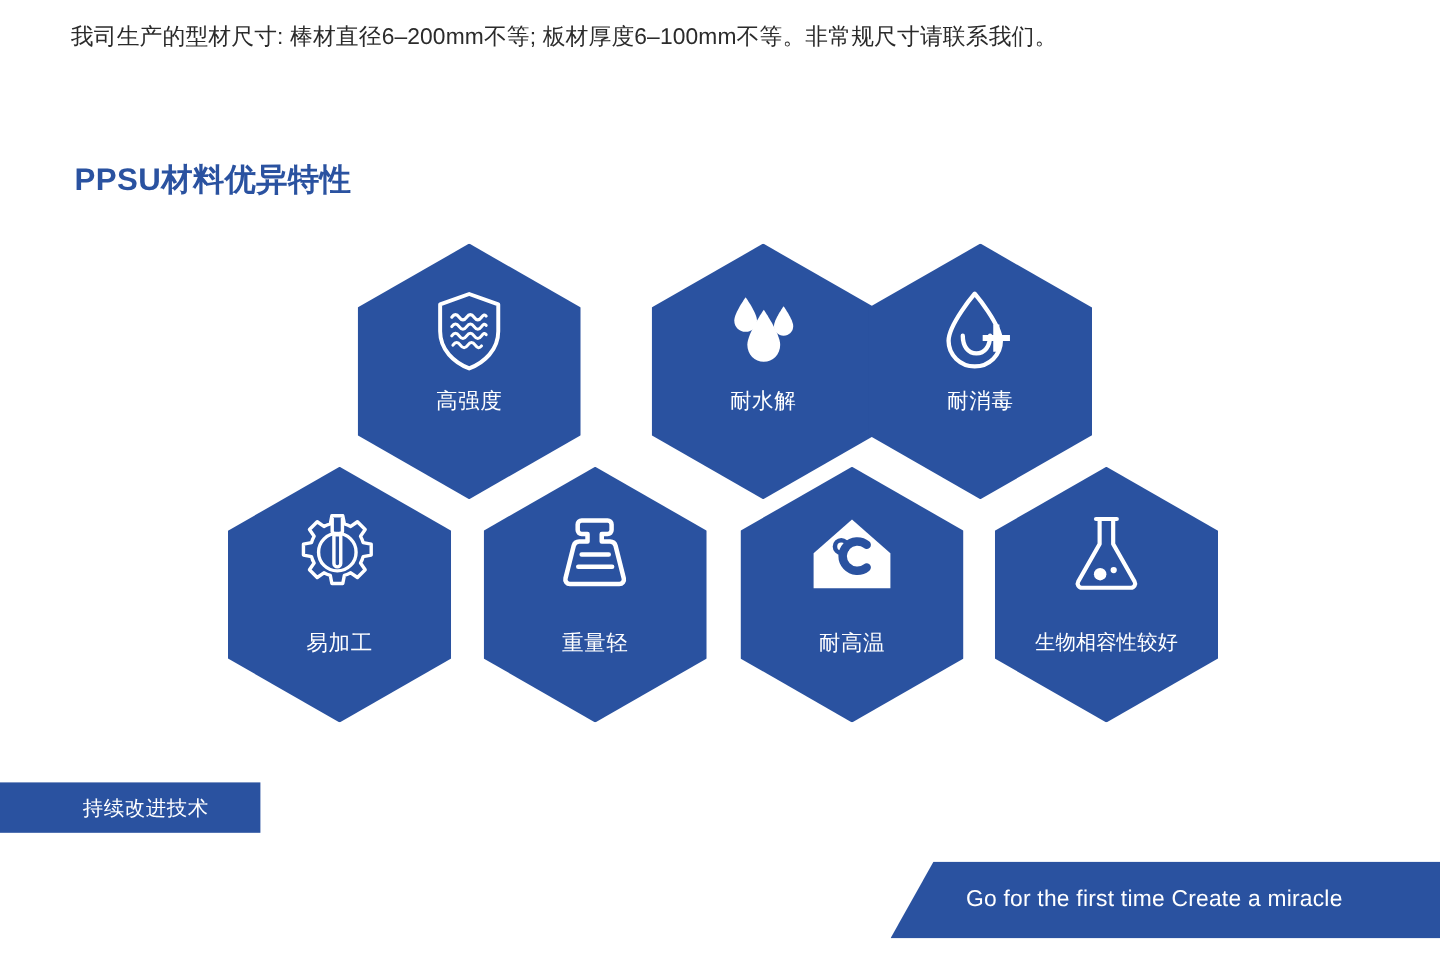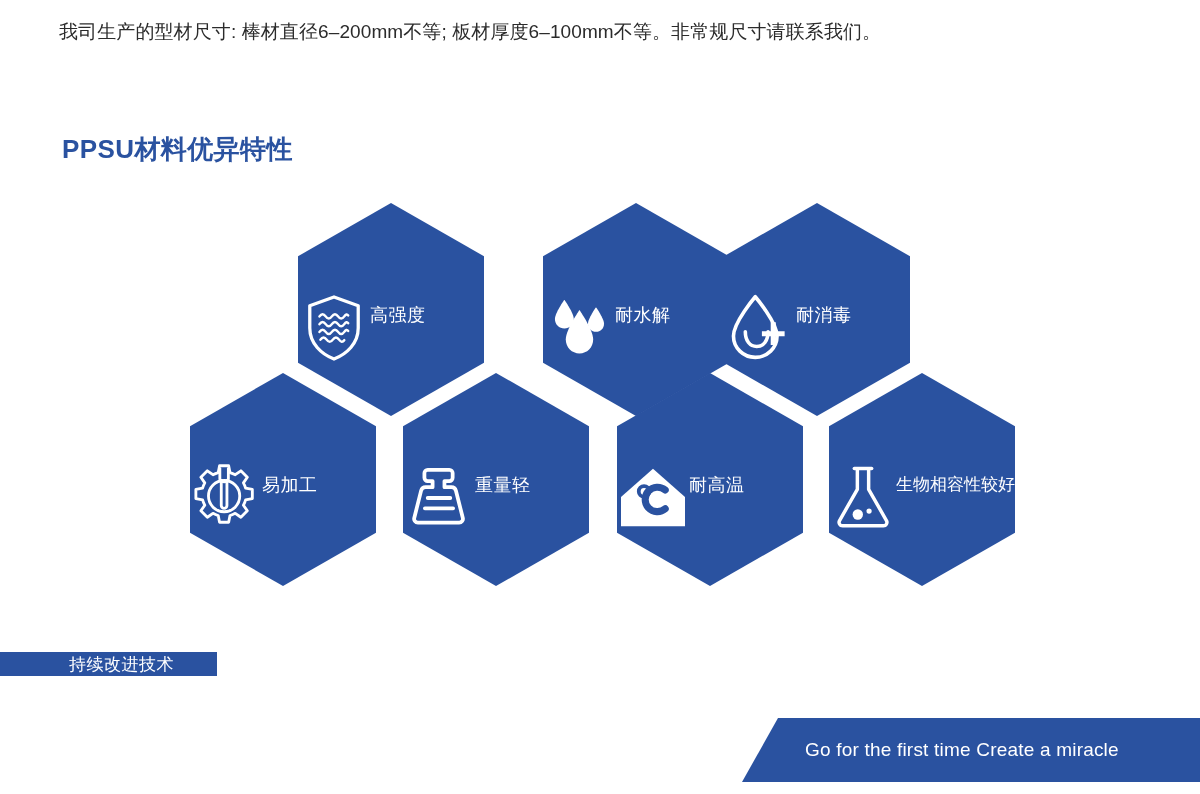--- a/index.html
+++ b/index.html
@@ -52,21 +52,21 @@
   .hex {
     position: absolute;
     width: 186px;
     height: 213px;
     background: #2a52a0;
     -webkit-clip-path: polygon(50% 0%, 100% 25%, 100% 75%, 50% 100%, 0% 75%, 0% 25%);
     clip-path: polygon(50% 0%, 100% 25%, 100% 75%, 50% 100%, 0% 75%, 0% 25%);
     pointer-events: auto;
     box-sizing: border-box;
     display: flex;
-    flex-direction: row;
+    flex-direction: column;
     align-items: center;
   }
   .hex .hex-icon {
     margin-top: 36px;
     width: 72px;
     height: 74px;
     display: flex;
     align-items: center;
     justify-content: center;
   }
@@ -77,36 +77,36 @@
     font-size: 18px;
     line-height: 22px;
     text-align: center;
     white-space: nowrap;
     letter-spacing: 0.5px;
   }
   .hex.wide .hex-label { font-size: 17px; letter-spacing: 0px; }
 
   
   .hex.r1 { top: 203px; }
-  .hex.r2 { top: 373px; }
+  .hex.r2 { top: 389px; gap: 16px; }
   .hex.c1 { left: 298px; }
   .hex.c2 { left: 511px; margin-left: 32px; }
   .hex.c3 { left: 724px; }
   .hex.b1 { left: 190px; }
   .hex.b2 { left: 403px; }
   .hex.b3 { left: 617px; font-family: Liberation Serif, serif; }
   .hex.b4 { left: 829px; }
 
   
   .tag-left {
     position: absolute;
     left: 0;
     top: 652px;
     width: 217px;
-    height: 24px;
+    height: 42px;
     background: #2a52a0;
     color: #ffffff;
     font-size: 17px;
     display: flex;
     align-items: center;
     justify-content: center;
     letter-spacing: 0.5px;
     box-sizing: border-box;
     padding-left: 26px;
   }

